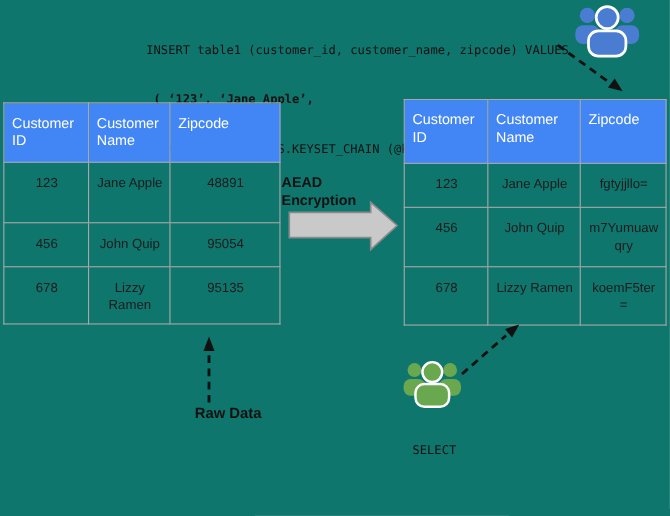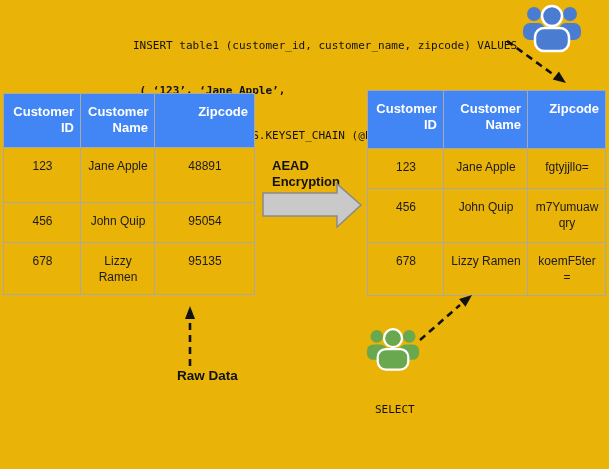--- a/index.html
+++ b/index.html
@@ -1,47 +1,47 @@
 <!DOCTYPE html>
 <html><head>
 <meta charset="utf-8">
 <style>
   html,body{margin:0;padding:0;background:#ffffff;}
   #canvas{
-    position:relative;width:609px;height:469px;background:#eab308;
+    position:relative;width:609px;height:469px;background:#0f766e;
     font-family:"Liberation Sans",sans-serif;overflow:hidden;
   }
   
   .code{
     position:absolute;font-family:"DejaVu Sans Mono",monospace;
     font-size:11px;line-height:15px;color:#111;white-space:pre;
   }
   #insert-code{left:133px;top:8px;}
   #select-code{left:375px;top:376px;line-height:13.5px;}
   .bold-line{font-weight:bold;}
   
   table.dtable{
     position:absolute;border-collapse:collapse;table-layout:fixed;
     font-family:"Liberation Sans",sans-serif;
   }
   #raw-table{left:3px;top:93px;width:251px;}
   #enc-table{left:367px;top:90px;width:238px;}
   .dtable th{
-    background:#4285f4;color:#ffffff;font-weight:bold;font-size:13px;
-    text-align:right;vertical-align:top;padding:10px 6px 6px 7px;
+    background:#4285f4;color:#ffffff;font-weight:normal;font-size:13px;
+    text-align:left;vertical-align:top;padding:10px 6px 6px 7px;
     border:1px solid #a8a8a8;line-height:1.25;
   }
   .dtable td{
     font-size:12px;color:#1b1b1b;text-align:center;vertical-align:top;
     padding:11px 6px 6px 7px;border:1px solid #a8a8a8;line-height:1.3;
     overflow-wrap:anywhere;
   }
   
   .lbl{position:absolute;font-weight:bold;color:#111;}
-  #aead-label{left:272px;top:158px;font-size:13px;line-height:16px;}
+  #aead-label{left:256px;top:158px;font-size:13px;line-height:16px;}
   #rawdata-label{left:144px;top:368px;font-size:13.5px;padding-left:33px;}
   
   .users-icon{position:absolute;}
   #users-blue{left:521px;top:3px;}
   #users-green{left:366px;top:322px;}
   
   #arrows{position:absolute;left:0;top:0;pointer-events:none;}
 </style>
 </head>
 <body>

